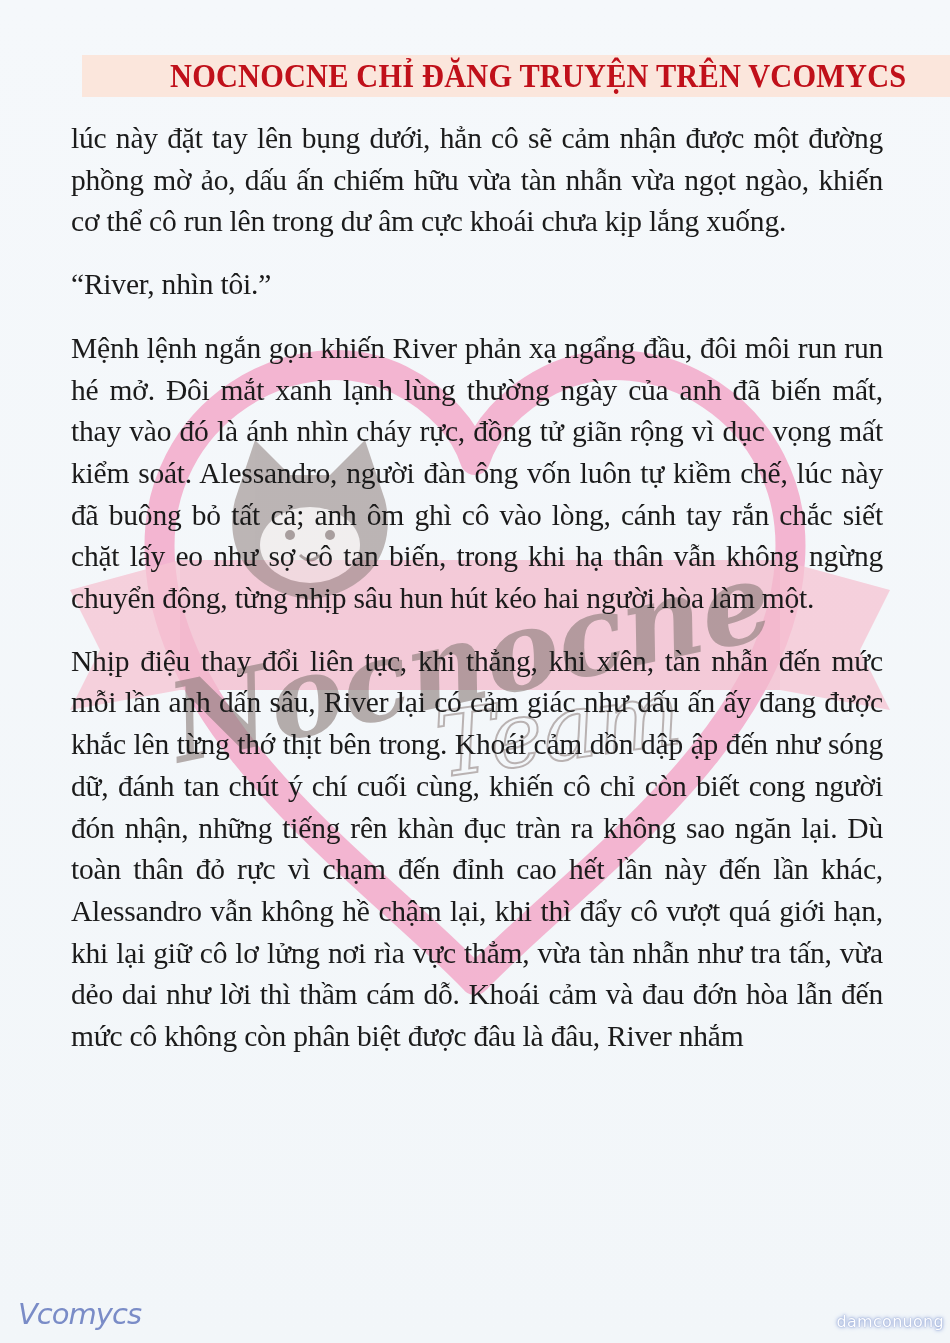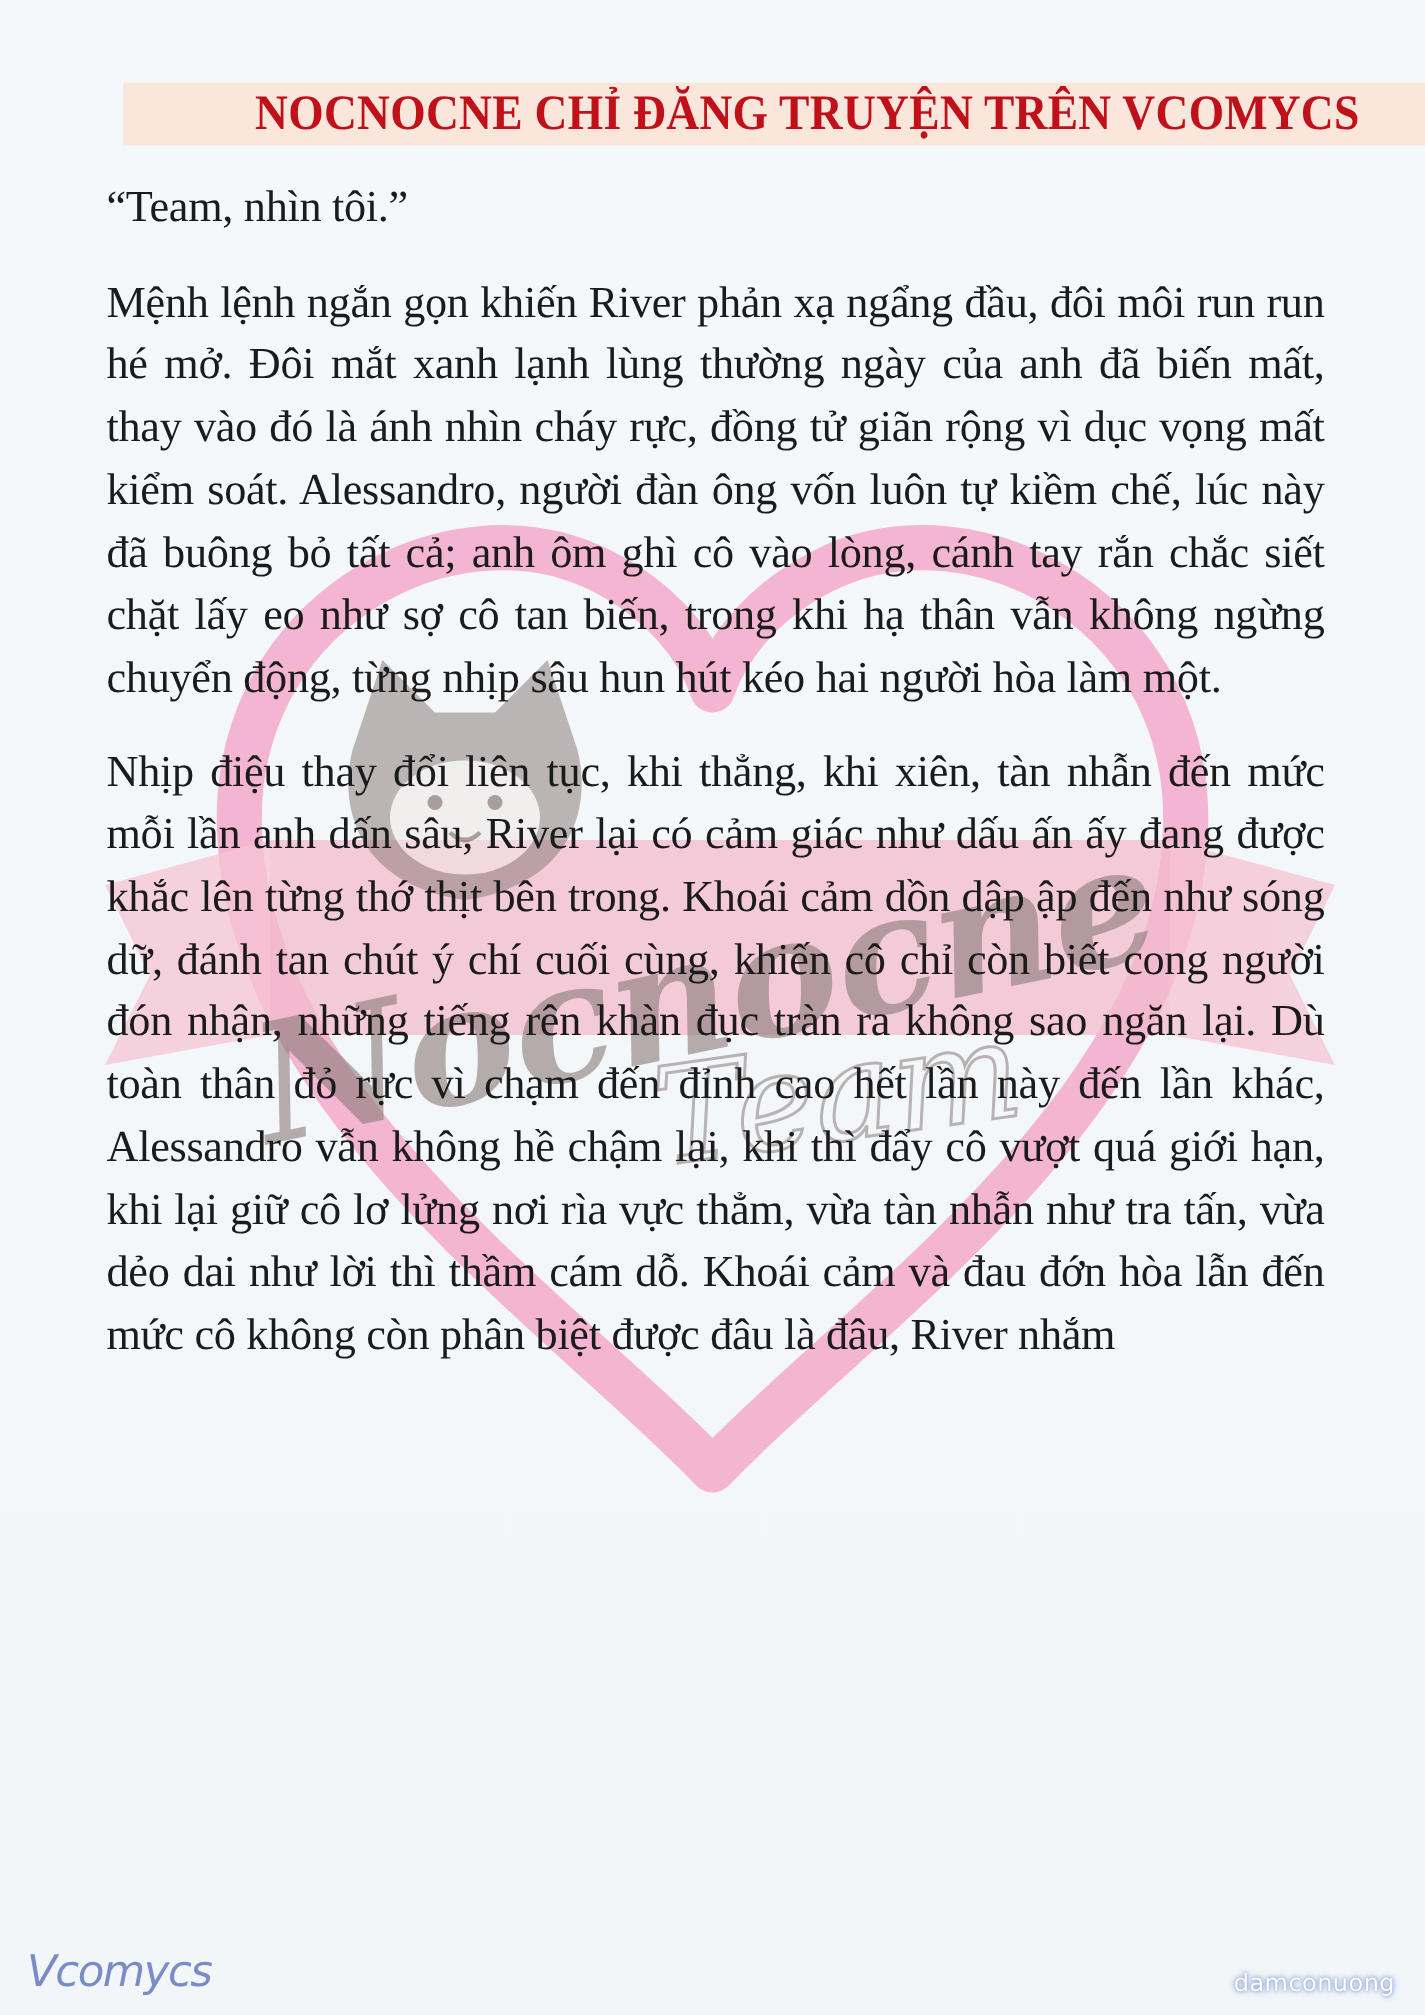--- a/index.html
+++ b/index.html
@@ -79,21 +79,21 @@
       z-index: 2;
       font-family: "DejaVu Sans", sans-serif;
       font-style: italic;
       font-weight: normal;
       font-size: 29px;
       color: #7a8cc7;
       letter-spacing: -1px;
     }
     .logo-right {
       position: absolute;
-      right: 20px;
+      right: 6px;
       top: 1312px;
       z-index: 2;
       font-family: "DejaVu Sans", sans-serif;
       font-size: 16px;
       color: #ffffff;
       text-shadow: 0 0 3px #8fa3d6, 0 0 5px #9fb2e0, 0 0 1px #7c90c8;
       letter-spacing: 0.3px;
     }
   </style>
 </head>
@@ -130,20 +130,21 @@
     <text x="470" y="700" text-anchor="middle" transform="rotate(-12 470 660)" font-family="DejaVu Serif, serif" font-style="italic" font-weight="bold" font-size="110" fill="#8a7b78" opacity="0.6">Nocnocne</text>
 
     <text x="560" y="760" text-anchor="middle" transform="rotate(-8 560 740)" font-family="DejaVu Serif, serif" font-style="italic" font-size="90" fill="none" stroke="#8a7b78" stroke-width="2" opacity="0.55">Team</text>
   </svg>
 
   <div class="banner-title">
     <span>NOCNOCNE CHỈ ĐĂNG TRUYỆN TRÊN VCOMYCS</span>
   </div>
 
   <div class="content">
-    <p class="para quote">“Team, nhìn tôi.”</p>
+    <p class="para">lúc này đặt tay lên bụng dưới, hẳn cô sẽ cảm nhận được một đường phồng mờ ảo, dấu ấn chiếm hữu vừa tàn nhẫn vừa ngọt ngào, khiến cơ thể cô run lên trong dư âm cực khoái chưa kịp lắng xuống.</p>
+    <p class="para quote">“River, nhìn tôi.”</p>
     <p class="para">Mệnh lệnh ngắn gọn khiến River phản xạ ngẩng đầu, đôi môi run run hé mở. Đôi mắt xanh lạnh lùng thường ngày của anh đã biến mất, thay vào đó là ánh nhìn cháy rực, đồng tử giãn rộng vì dục vọng mất kiểm soát. Alessandro, người đàn ông vốn luôn tự kiềm chế, lúc này đã buông bỏ tất cả; anh ôm ghì cô vào lòng, cánh tay rắn chắc siết chặt lấy eo như sợ cô tan biến, trong khi hạ thân vẫn không ngừng chuyển động, từng nhịp sâu hun hút kéo hai người hòa làm một.</p>
     <p class="para">Nhịp điệu thay đổi liên tục, khi thẳng, khi xiên, tàn nhẫn đến mức mỗi lần anh dấn sâu, River lại có cảm giác như dấu ấn ấy đang được khắc lên từng thớ thịt bên trong. Khoái cảm dồn dập ập đến như sóng dữ, đánh tan chút ý chí cuối cùng, khiến cô chỉ còn biết cong người đón nhận, những tiếng rên khàn đục tràn ra không sao ngăn lại. Dù toàn thân đỏ rực vì chạm đến đỉnh cao hết lần này đến lần khác, Alessandro vẫn không hề chậm lại, khi thì đẩy cô vượt quá giới hạn, khi lại giữ cô lơ lửng nơi rìa vực thẳm, vừa tàn nhẫn như tra tấn, vừa dẻo dai như lời thì thầm cám dỗ. Khoái cảm và đau đớn hòa lẫn đến mức cô không còn phân biệt được đâu là đâu, River nhắm</p>
   </div>
 
   <div class="logo-left">Vcomycs</div>
   <div class="logo-right">damconuong</div>
 </div>
 
 </body></html>

